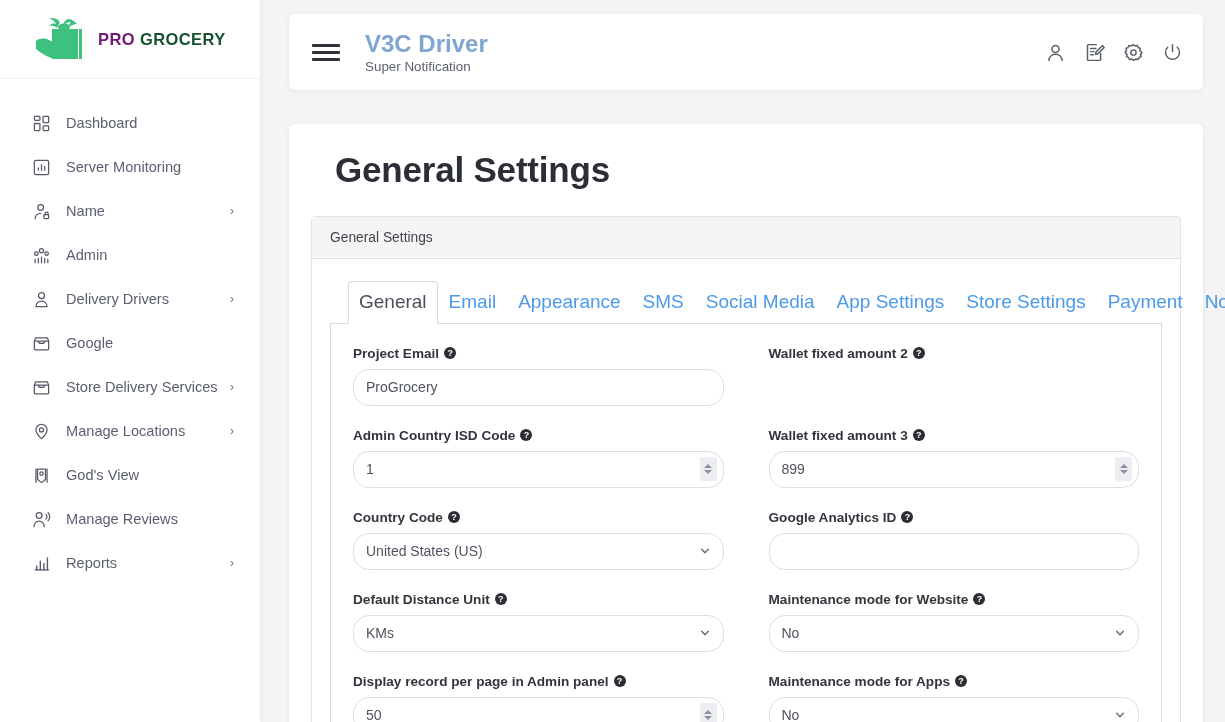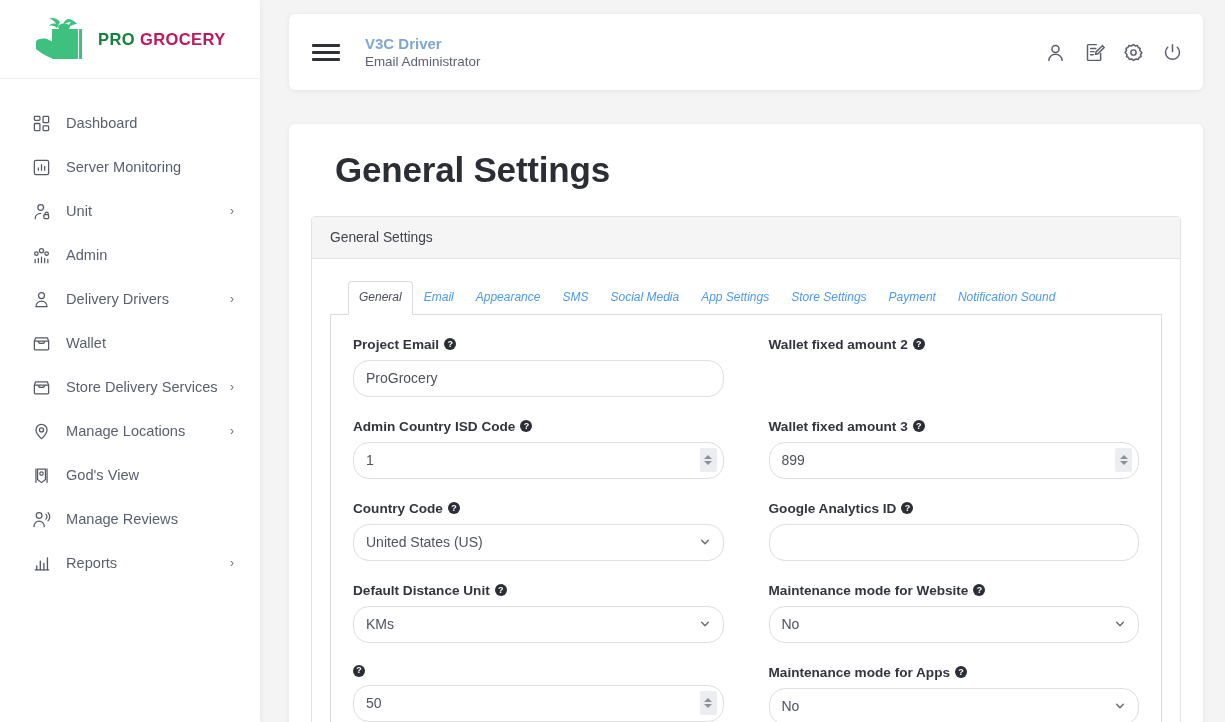--- a/index.html
+++ b/index.html
@@ -24,22 +24,22 @@
     display: flex; align-items: center;
     padding-left: 34px;
     border-bottom: 1px solid #f0f0f0;
   }
   .brand-logo { width: 56px; height: 48px; flex: 0 0 auto; }
   .brand-text {
     margin-left: 8px;
     font-size: 16.5px; font-weight: bold; letter-spacing: .4px;
     white-space: nowrap;
   }
-  .brand-text .pro { color: #15803d; }
-  .brand-text .groc { color: #be185d; }
+  .brand-text .pro { color: #701a75; }
+  .brand-text .groc { color: #14532d; }
 
   .nav { padding-top: 22px; }
   .nav-item {
     position: relative;
     display: flex; align-items: center;
     min-height: 44px;
     padding: 6px 18px 6px 28px;
     cursor: pointer;
   }
   .nav-ico {
@@ -76,21 +76,21 @@
     padding: 0 20px 0 23px;
   }
   .burger {
     width: 28px; height: 28px; flex: 0 0 28px;
     display: flex; flex-direction: column; justify-content: center;
     gap: 4px; cursor: pointer;
   }
   .burger span { display: block; height: 3px; background: #2f3239; border-radius: 1px; }
   .topbar-titles { margin-left: 25px; }
   .topbar-title {
-    font-size: 15px; font-weight: bold; color: #7fa6d1;
+    font-size: 24px; font-weight: bold; color: #7fa6d1;
     line-height: 1.15;
   }
   .topbar-sub { font-size: 13.4px; color: #5d6270; margin-top: 2px; }
   .topbar-icons {
     margin-left: auto;
     display: flex; align-items: center; gap: 18px;
     color: #5b5f6b;
   }
   .topbar-icons .ti { cursor: pointer; display: block; }
   .topbar-icons svg { width: 21px; height: 21px; display: block; }
@@ -123,29 +123,28 @@
   .panel-body { padding: 22px 18px 0 18px; }
 
   
   .tabs {
     display: flex; align-items: flex-end;
     border-bottom: 1px solid #d8dbe0;
     padding-left: 18px;
     margin-bottom: 0;
   }
   .tab {
-    font-size: 12px;
+    font-size: 19px;
     padding: 8px 10px 8px 10px;
     color: #4c9ae8;
     cursor: pointer;
     white-space: nowrap;
     border: 1px solid transparent;
     margin-bottom: -1px;
     line-height: 1.3;
-    font-style: italic;
   }
   .tab.active {
     color: #4b4f59;
     background: #ffffff;
     border: 1px solid #d8dbe0;
     border-bottom-color: #ffffff;
     border-radius: 4px 4px 0 0;
   }
 
   
@@ -257,21 +256,21 @@
         </div>
         <div class="nav-item">
           <span class="nav-ico">
             <svg viewBox="0 0 24 24" fill="none" stroke="currentColor" stroke-width="1.6" stroke-linecap="round">
               <circle cx="11" cy="7" r="3.6"></circle>
               <path d="M4 21c0-3.8 3.1-6.5 7-6.5"></path>
               <rect x="15" y="16" width="6" height="5" rx="1"></rect>
               <path d="M16.6 16v-1.4a1.9 1.9 0 013.8 0V16"></path>
             </svg>
           </span>
-          <span class="nav-label">Unit</span>
+          <span class="nav-label">Name</span>
           <span class="nav-caret">›</span>
         </div>
         <div class="nav-item">
           <span class="nav-ico">
             <svg viewBox="0 0 24 24" fill="none" stroke="currentColor" stroke-width="1.6" stroke-linecap="round">
               <circle cx="12" cy="6" r="2.6"></circle>
               <circle cx="5.5" cy="9.5" r="2.2"></circle>
               <circle cx="18.5" cy="9.5" r="2.2"></circle>
               <path d="M8 21v-5.5M12 21v-7M16 21v-5.5M4 21v-4M20 21v-4"></path>
             </svg>
@@ -289,21 +288,21 @@
           <span class="nav-caret">›</span>
         </div>
         <div class="nav-item">
           <span class="nav-ico">
             <svg viewBox="0 0 24 24" fill="none" stroke="currentColor" stroke-width="1.6" stroke-linejoin="round">
               <path d="M3 9h18v10a1 1 0 01-1 1H4a1 1 0 01-1-1z"></path>
               <path d="M3 9l1.5-4h15L21 9"></path>
               <path d="M8 9c0 1.6 1.8 2.8 4 2.8S16 10.6 16 9"></path>
             </svg>
           </span>
-          <span class="nav-label">Wallet</span>
+          <span class="nav-label">Google</span>
         </div>
         <div class="nav-item">
           <span class="nav-ico">
             <svg viewBox="0 0 24 24" fill="none" stroke="currentColor" stroke-width="1.6" stroke-linejoin="round">
               <path d="M3 9h18v10a1 1 0 01-1 1H4a1 1 0 01-1-1z"></path>
               <path d="M3 9l1.5-4h15L21 9"></path>
               <path d="M8 9c0 1.6 1.8 2.8 4 2.8S16 10.6 16 9"></path>
             </svg>
           </span>
           <span class="nav-label">Store Delivery Services</span>
@@ -355,21 +354,21 @@
   <div class="page">
 
     <div class="topbar">
       <div class="burger">
         <span></span>
           <span></span>
           <span></span>
       </div>
       <div class="topbar-titles">
         <div class="topbar-title">V3C Driver</div>
-        <div class="topbar-sub">Email Administrator</div>
+        <div class="topbar-sub">Super Notification</div>
       </div>
       <div class="topbar-icons">
         <span class="ti">
           <svg viewBox="0 0 24 24" fill="none" stroke="currentColor" stroke-width="1.7" stroke-linecap="round">
             <circle cx="12" cy="8" r="4"></circle>
               <path d="M4.5 21c0-4.2 3.4-7 7.5-7s7.5 2.8 7.5 7"></path>
           </svg>
         </span>
         <span class="ti">
           <svg viewBox="0 0 24 24" fill="none" stroke="currentColor" stroke-width="1.7" stroke-linecap="round">
@@ -499,20 +498,21 @@
                     <span>No</span>
                     <span class="chev">
                       <svg viewBox="0 0 12 12" fill="none" stroke="currentColor" stroke-width="1.8" stroke-linecap="round" stroke-linejoin="round">
                         <path d="M2 4l4 4 4-4"></path>
                       </svg>
                     </span>
                   </div>
                 </div>
                 <div class="field">
                   <div class="flabel">
+                    <span>Display record per page in Admin panel</span>
                     <span class="help-ico">?</span>
                   </div>
                   <div class="ctrl">
                     <span>50</span>
                     <span class="spinner">
                       <i class="up"></i>
                       <i class="dn"></i>
                     </span>
                   </div>
                 </div>

